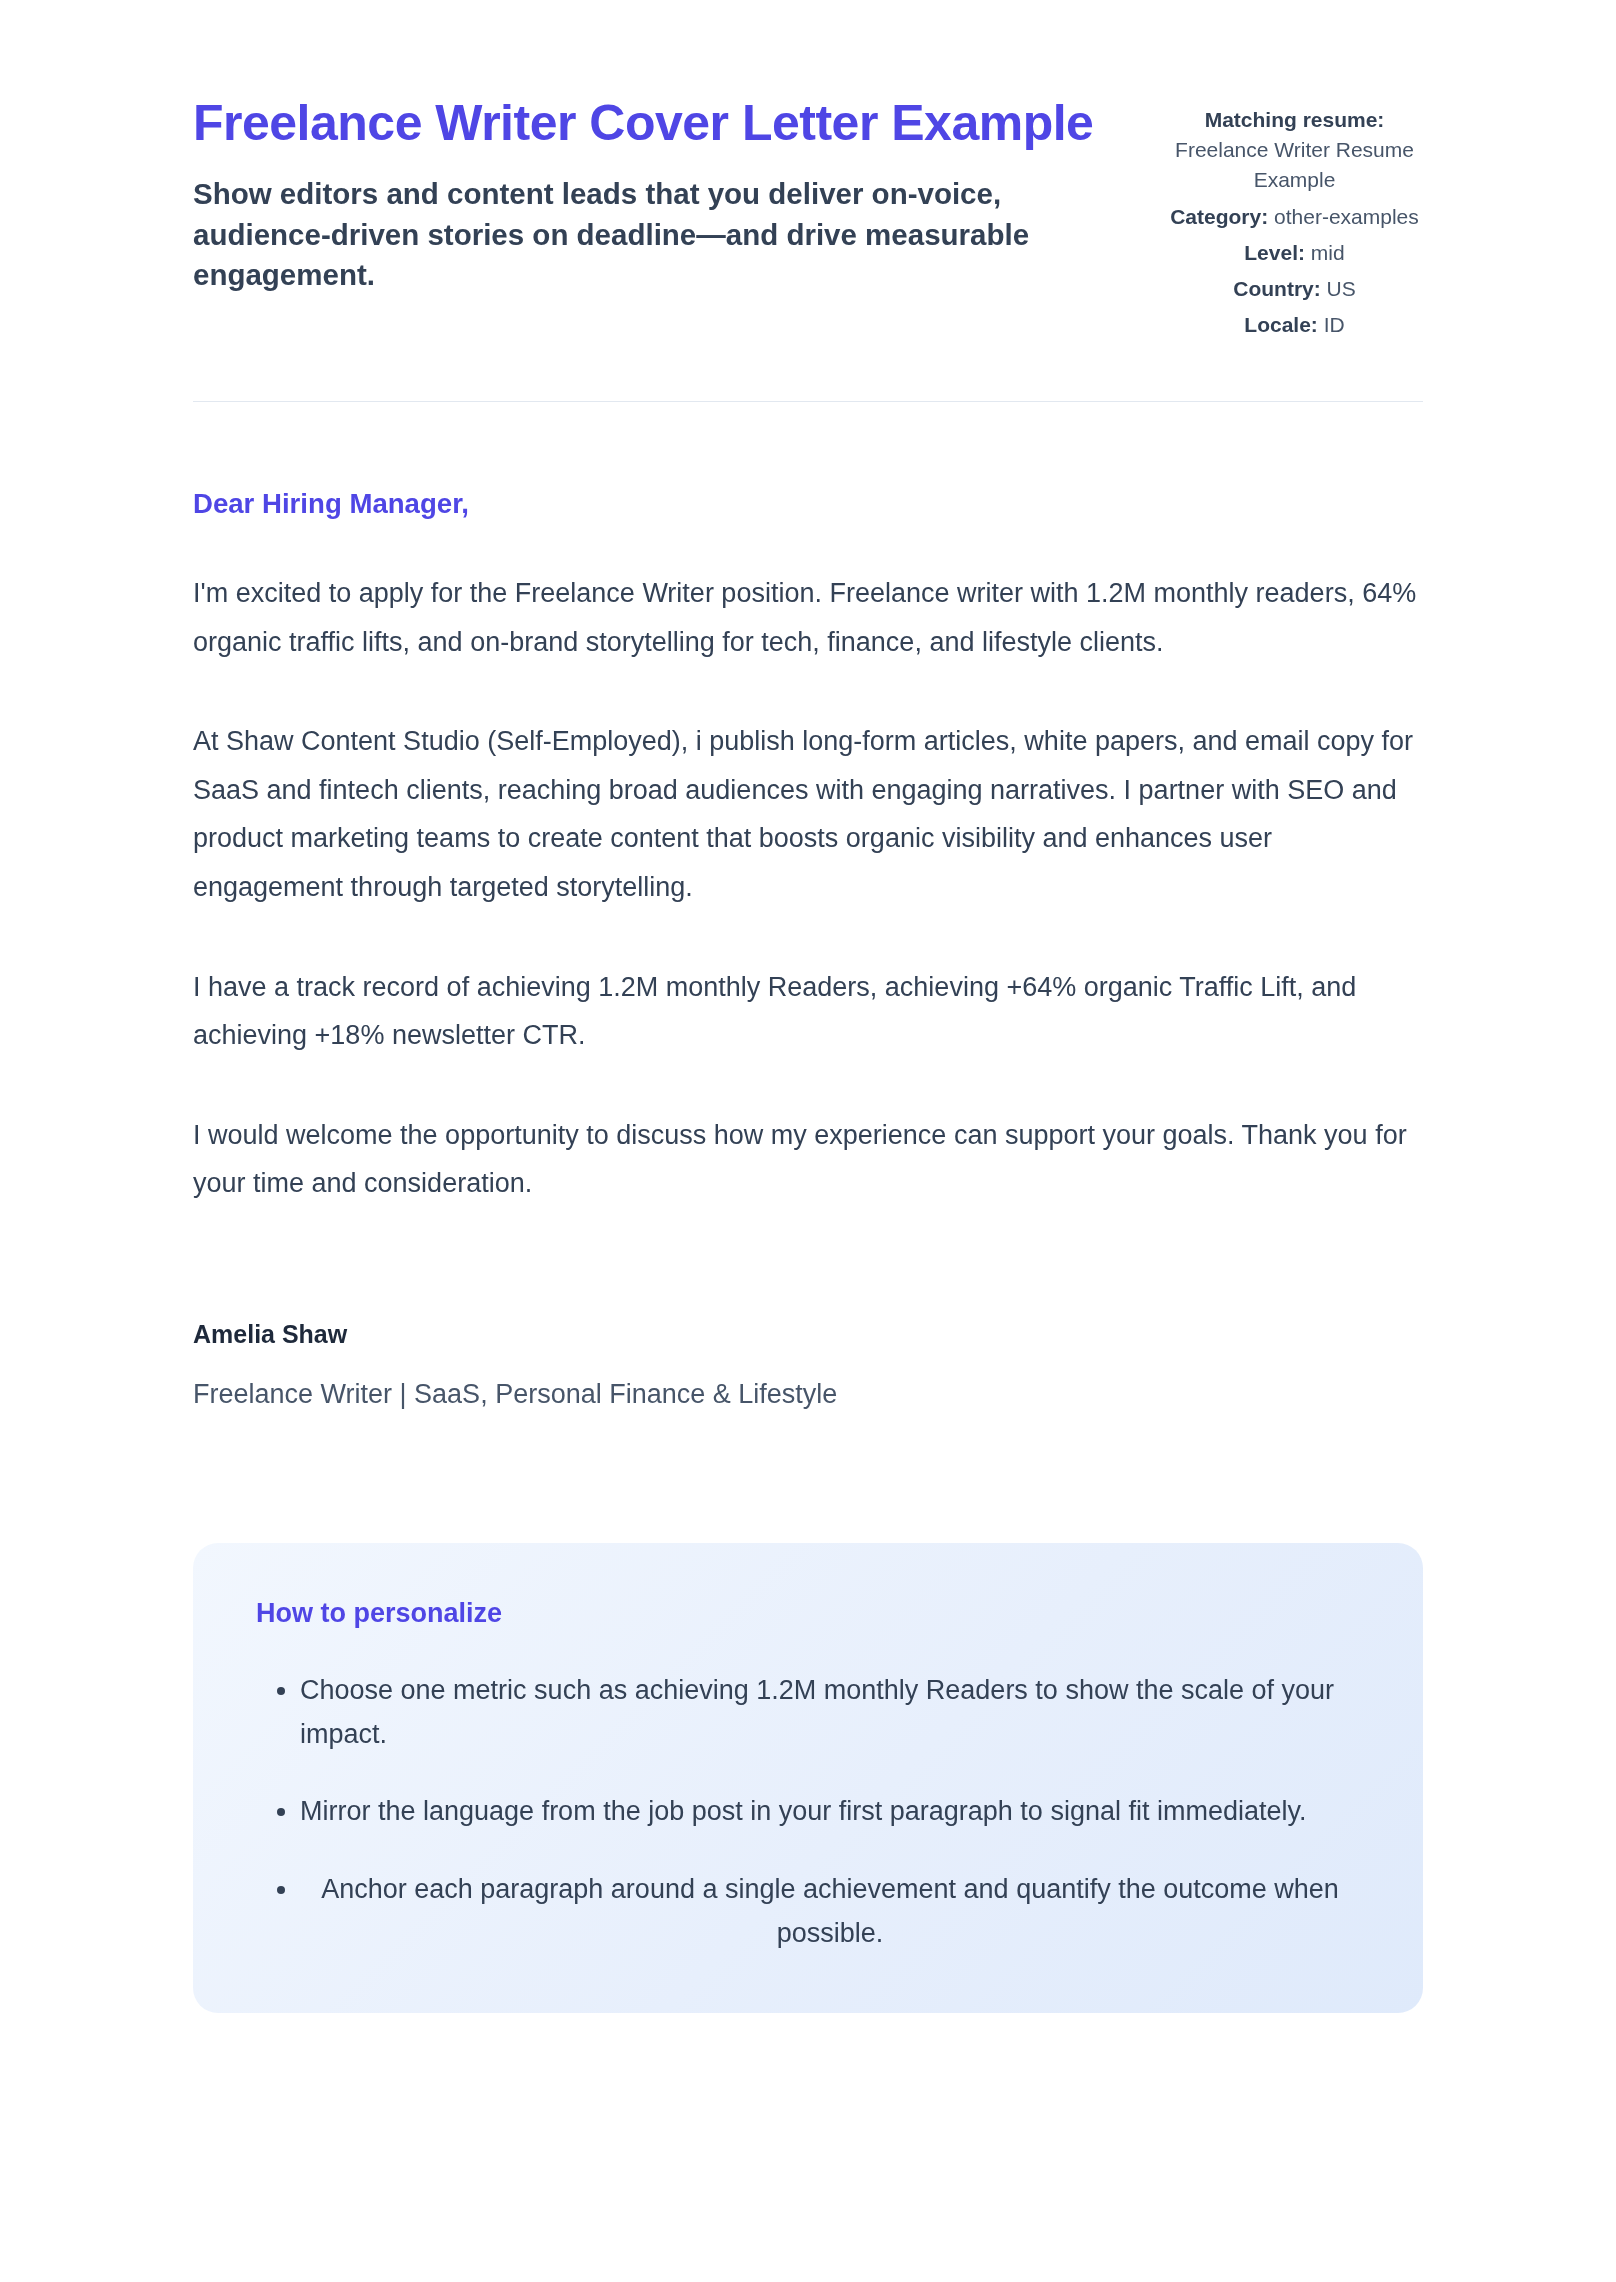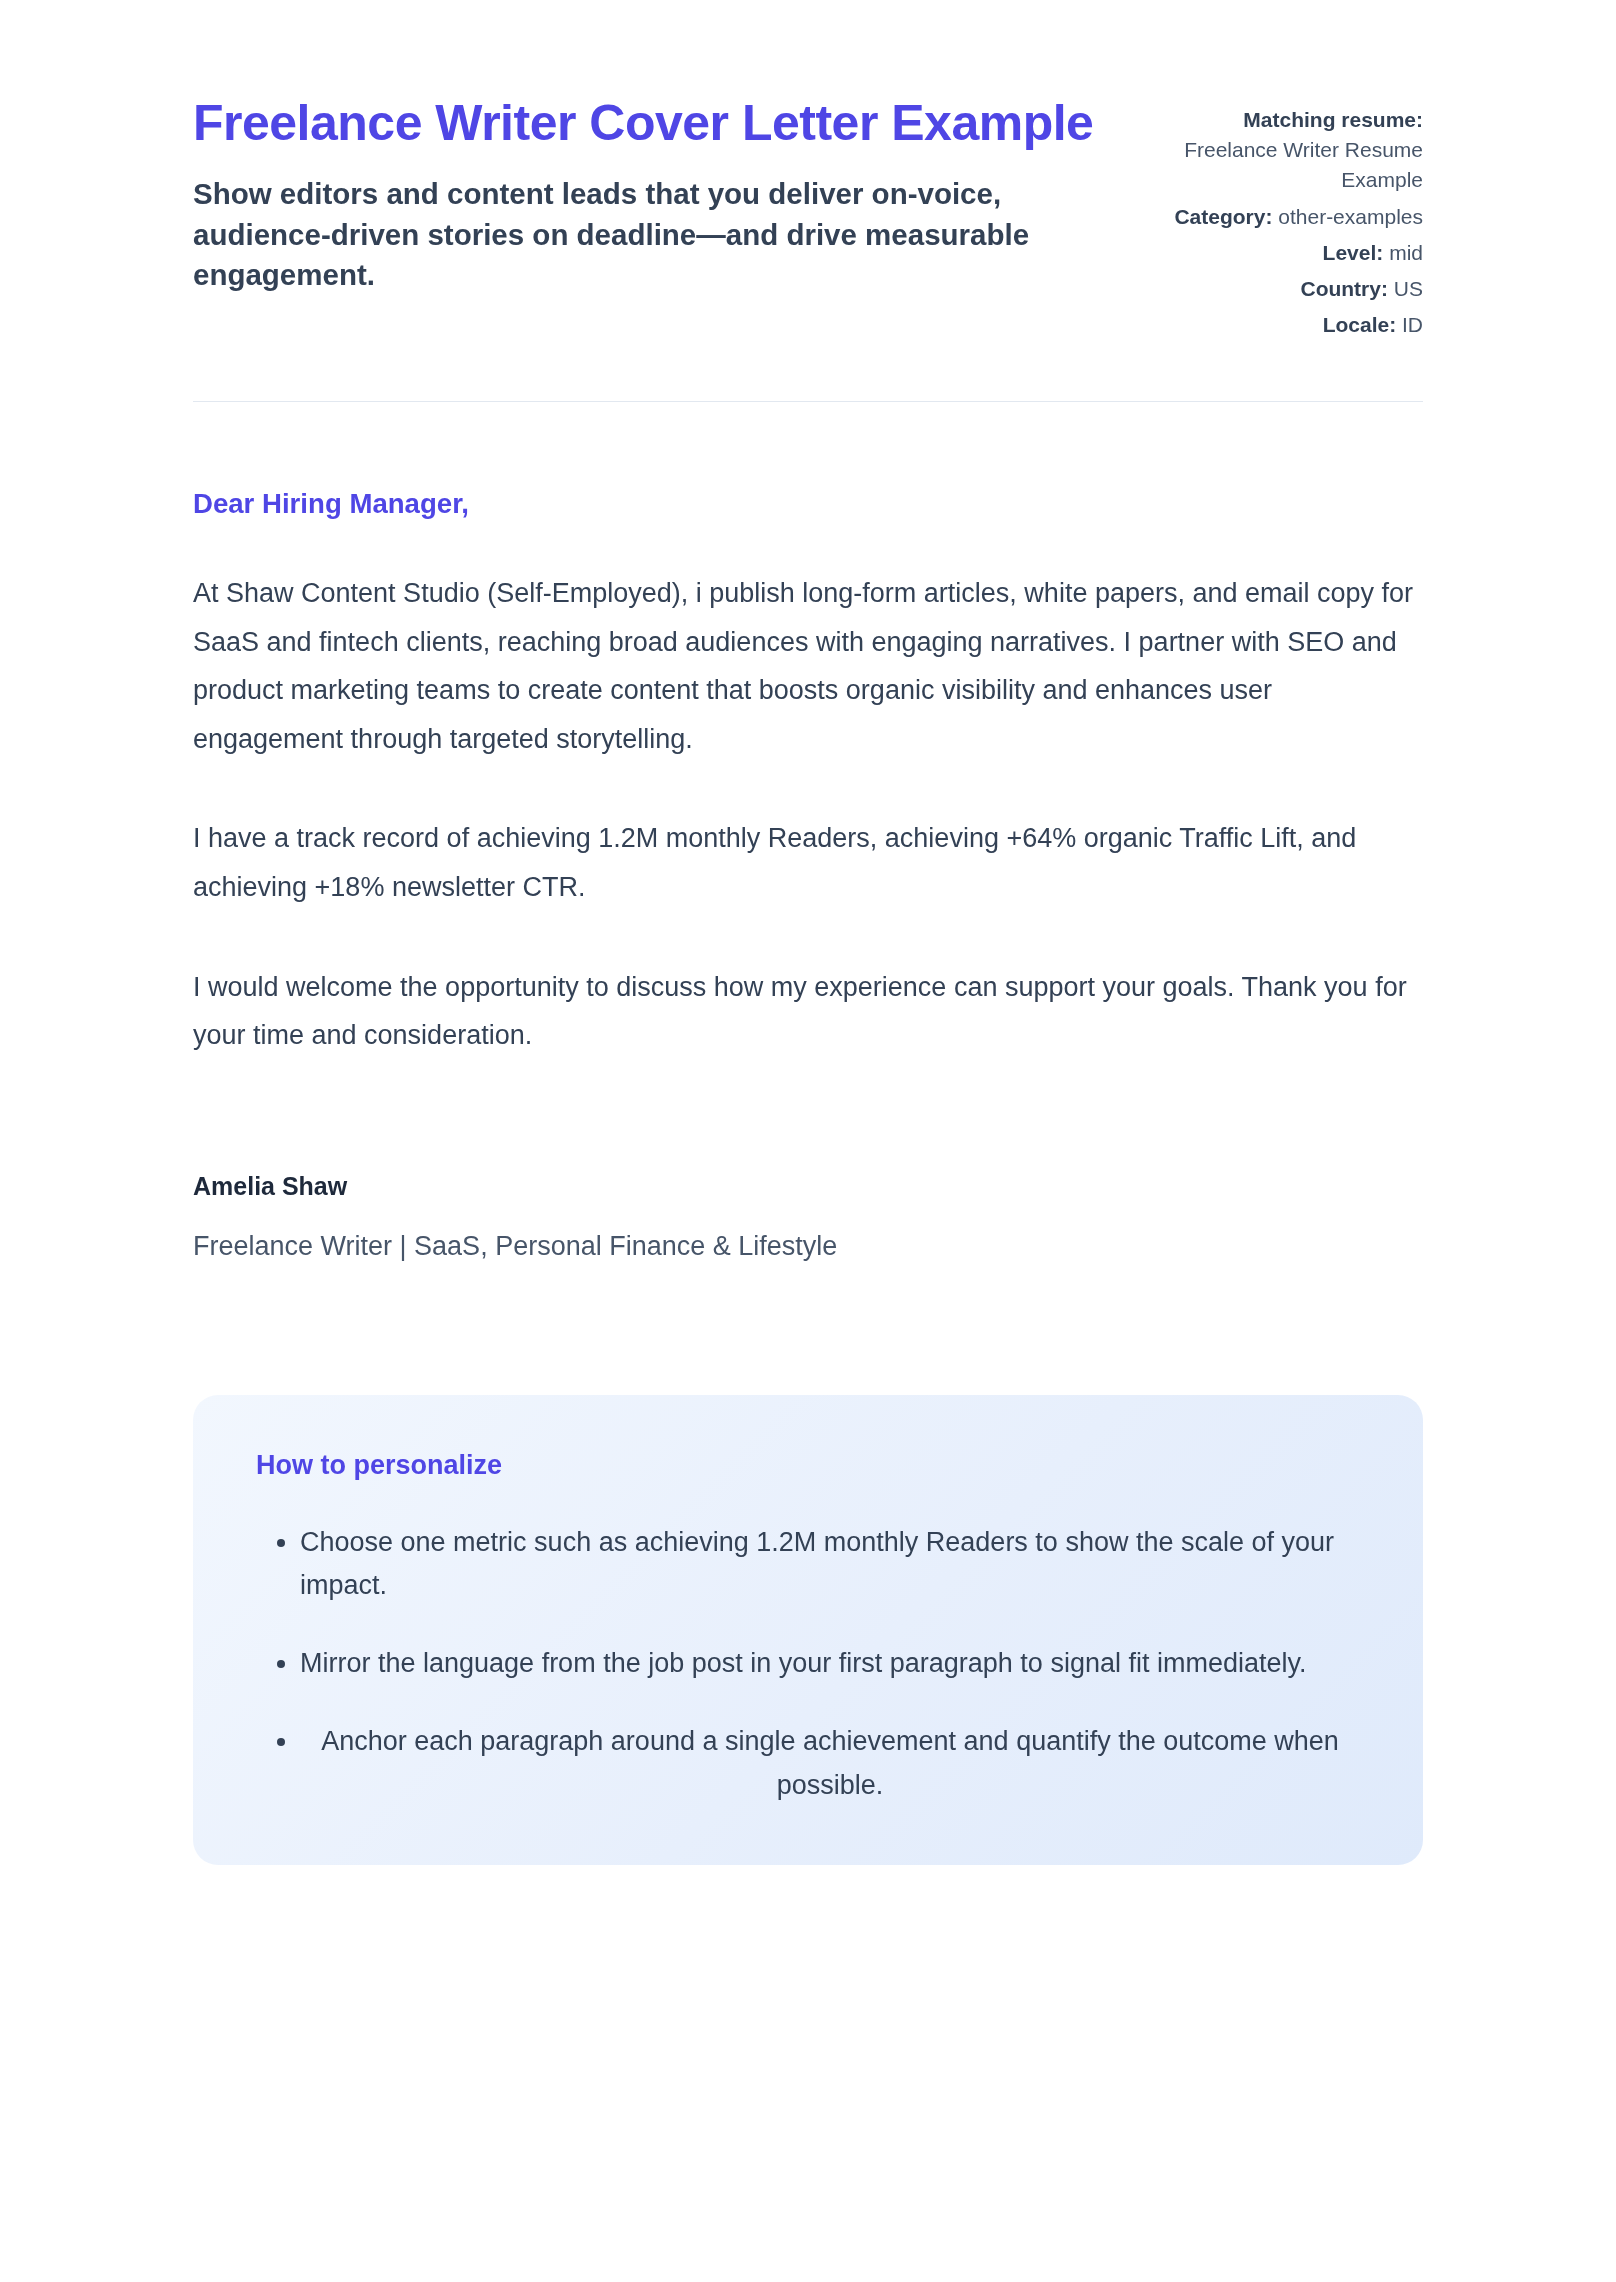--- a/index.html
+++ b/index.html
@@ -41,21 +41,21 @@
   .page-subtitle{
     margin:23px 0 0;
     font-size:29.5px;
     line-height:1.38;
     font-weight:700;
     color:var(--body-text);
   }
   .meta{
     flex:0 0 257px;
     width:257px;
-    text-align:right;
+    text-align:center;
     font-size:21px;
     line-height:1.45;
     color:var(--muted);
     padding-top:9.5px;
   }
   .meta-row{margin:0 0 5.7px;}
   .meta-label{font-weight:700;color:var(--body-text);}
   .divider{
     border:none;
     border-top:1px solid var(--divider);
@@ -146,20 +146,21 @@
         <span class="meta-label">Locale:</span>
         <span class="meta-value">ID</span>
       </div>
     </div>
   </header>
 
   <hr class="divider">
 
   <main class="letter">
     <p class="greeting">Dear Hiring Manager,</p>
+    <p class="para">I'm excited to apply for the Freelance Writer position. Freelance writer with 1.2M monthly readers, 64% organic traffic lifts, and on-brand storytelling for tech, finance, and lifestyle clients.</p>
     <p class="para">At Shaw Content Studio (Self-Employed), i publish long-form articles, white papers, and email copy for SaaS and fintech clients, reaching broad audiences with engaging narratives. I partner with SEO and product marketing teams to create content that boosts organic visibility and enhances user engagement through targeted storytelling.</p>
     <p class="para">I have a track record of achieving 1.2M monthly Readers, achieving +64% organic Traffic Lift, and achieving +18% newsletter CTR.</p>
     <p class="para">I would welcome the opportunity to discuss how my experience can support your goals. Thank you for your time and consideration.</p>
 
     <p class="signature-name">Amelia Shaw</p>
     <p class="signature-title">Freelance Writer | SaaS, Personal Finance &amp; Lifestyle</p>
   </main>
 
   <section class="tipbox">
     <h2 class="tipbox-heading">How to personalize</h2>

